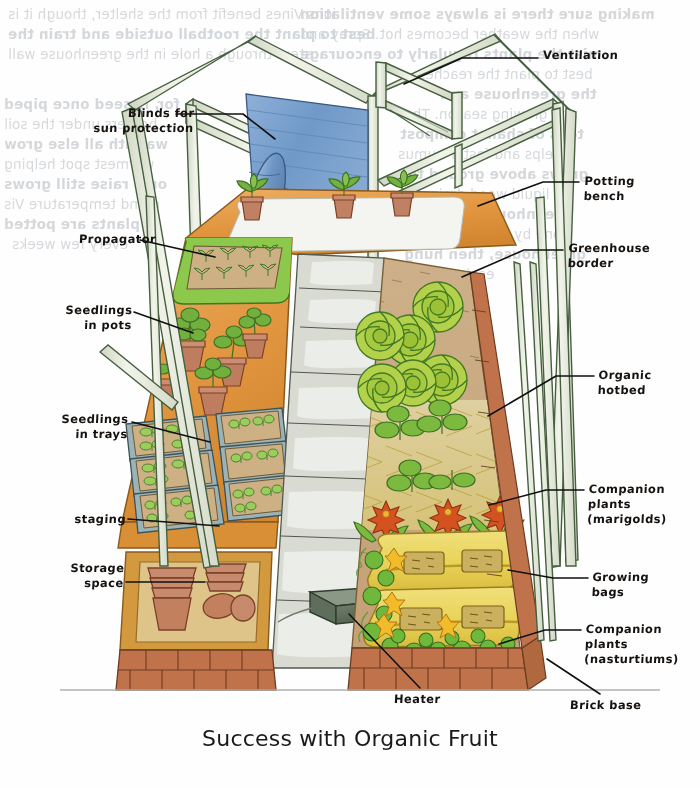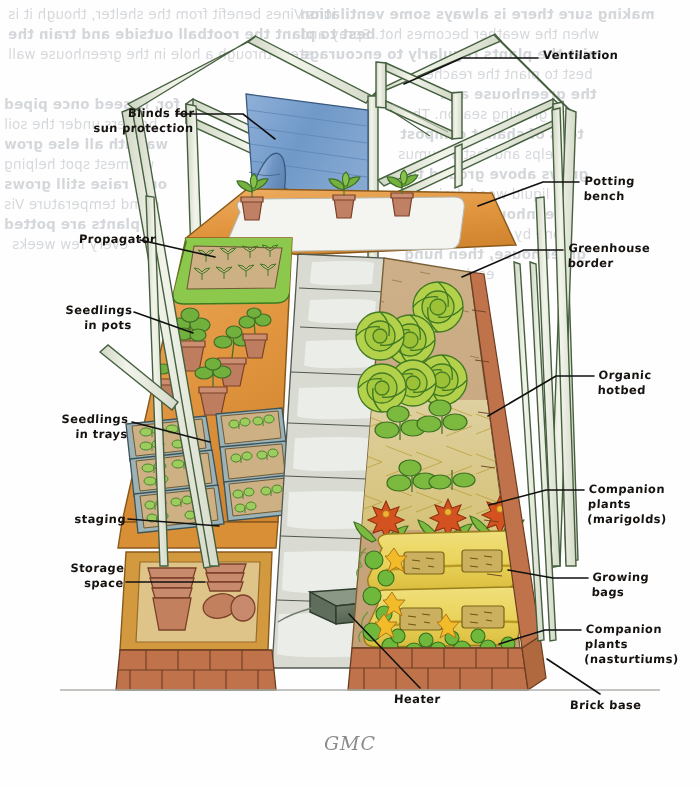--- a/index.html
+++ b/index.html
@@ -726,16 +726,16 @@
       <div class="label r" style="left: 592px; top: 570px; width: 100px;">Growing
 bags</div>
       <div class="label r" style="left: 585px; top: 622px; width: 118px;">Companion
 plants
 (nasturtiums)</div>
       <div class="label r" style="left: 394px; top: 692px; width: 70px;">Heater</div>
       <div class="label r" style="left: 570px; top: 698px; width: 90px;">Brick base</div>
     </div>
 
   <div class="caption" style="top:726px;">
-    <div class="byline">GMC</div>
+    <div class="title">Success with Organic Fruit</div>
   </div>
 
 </div>
 
 </body></html>

